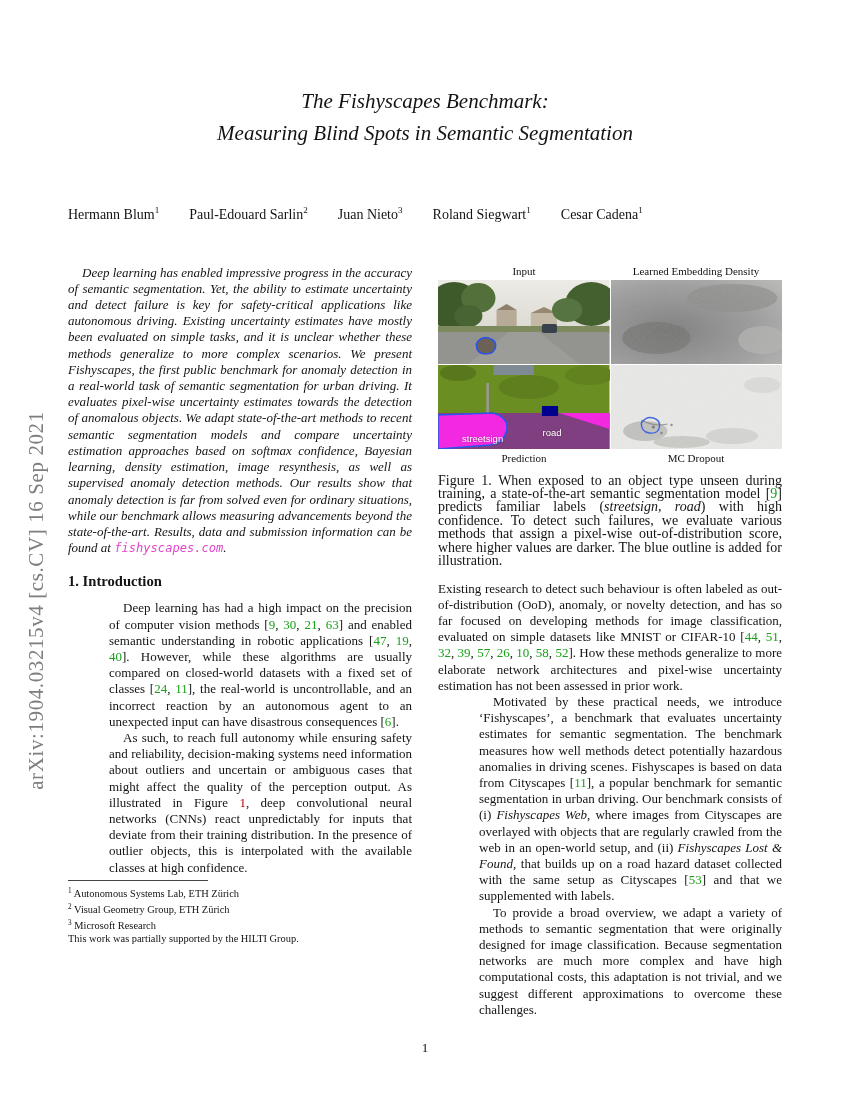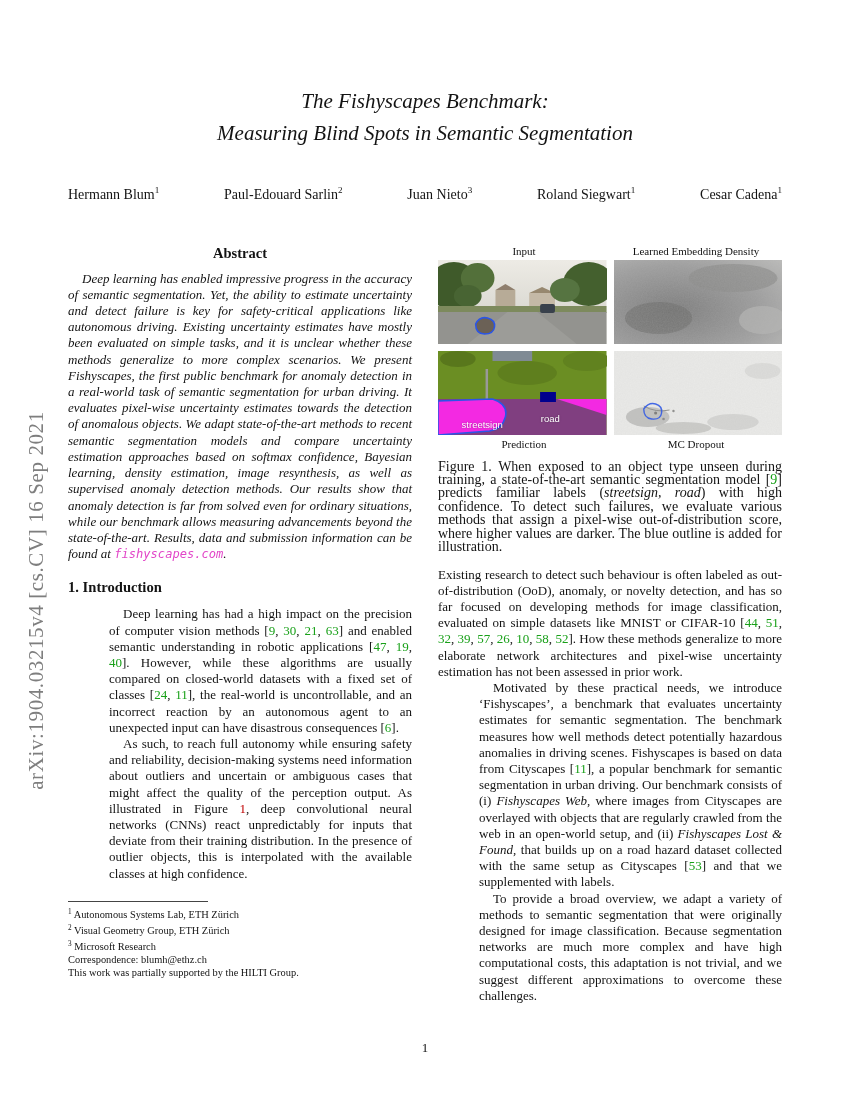--- a/index.html
+++ b/index.html
@@ -10,46 +10,46 @@
   }
   
   .arxiv-banner {
     position: absolute; left: -304px; top: 588px; width: 680px;
     text-align: center; transform: rotate(-90deg); transform-origin: center center;
     font-size: 21px; color: #7e7e7e; letter-spacing: 0.6px; white-space: nowrap;
   }
   .content { position: absolute; left: 68px; top: 86px; width: 714px; }
   .title { margin: 0; text-align: center; font-size: 21px; font-weight: normal; line-height: 1.5; font-style: italic; }
   .authors {
-    margin-top: 36px; display: flex; justify-content: space-between; gap: 30px;
+    margin-top: 56px; display: flex; justify-content: flex-start; gap: 30px;
     font-size: 14px; white-space: nowrap;
   }
   .authors sup { font-size: 0.65em; }
   .columns { margin-top: 42px; display: flex; gap: 26px; }
   .col { width: 344px; }
   .abstract-heading { text-align: center; font-weight: bold; font-size: 14.5px; margin-bottom: 9px; }
   .abstract-body {
     margin: 0; font-style: italic; font-size: 13px; line-height: 16.2px;
     text-align: justify; text-indent: 14px;
   }
   .section-heading { font-size: 14.6px; font-weight: bold; margin: 17px 0 10px 0; }
   .body { margin: 0; font-size: 13px; line-height: 16.2px; text-align: justify; }
   .indent { text-indent: 14px; margin-left: 41px; }
   .cite { color: var(--cite, #18a018); }
   .figref { color: var(--figref, #c00000); }
   .url { color: var(--url, #e246c8); font-family: "DejaVu Sans Mono", monospace; font-style: italic; font-size: 0.93em; }
-  .footnotes { margin-top: 19px; font-size: 10.4px; line-height: 12.6px; }
+  .footnotes { margin-top: 4px; font-size: 10.4px; line-height: 12.6px; }
   .footnote-rule { width: 140px; border-top: 1px solid #444; margin: 0 0 4px 0; }
   .footnotes sup { font-size: 0.7em; }
   
   figure { margin: 0 0 13px 0; padding: 0; }
   .fig-labels { display: flex; font-size: 11px; margin: 0 0 3px 0; }
   .fig-labels span { flex: 1; text-align: center; }
   .fig-labels.bottom { margin: 3px 0 0 0; }
-  .fig-grid { display: grid; grid-template-columns: 1fr 1fr; gap: 7px; }
+  .fig-grid { display: grid; grid-template-columns: 1fr 1fr; gap: 1px; }
   .fig-cell { position: relative; height: 84px; }
   .fig-cell svg { display: block; width: 100%; height: 100%; }
   .pred-label {
     position: absolute; color: #ffffff; font-size: 9.5px;
     font-family: "Liberation Sans", sans-serif; text-shadow: 0 0 2px rgba(0,0,0,.35);
   }
   .pred-label.l1 { left: 14%; bottom: 5%; }
   .pred-label.l2 { left: 61%; bottom: 13%; }
   figcaption { margin-top: 10px; font-size: 14px; line-height: 13.4px; text-align: justify; }
   .page-number { position: absolute; left: 0; right: 0; top: 1040px; text-align: center; font-size: 13px; }
@@ -69,33 +69,31 @@
       <span class="author"><span>Hermann Blum</span><sup>1</sup></span>
       <span class="author"><span>Paul-Edouard Sarlin</span><sup>2</sup></span>
       <span class="author"><span>Juan Nieto</span><sup>3</sup></span>
       <span class="author"><span>Roland Siegwart</span><sup>1</sup></span>
       <span class="author"><span>Cesar Cadena</span><sup>1</sup></span>
     </div>
 
     <div class="columns">
 
       <div class="col">
-        <div class="abstract-heading">Abstract</div>
         <p class="abstract-body">Deep learning has enabled impressive progress in the accuracy of semantic segmentation. Yet, the ability to estimate uncertainty and detect failure is key for safety-critical applications like autonomous driving. Existing uncertainty estimates have mostly been evaluated on simple tasks, and it is unclear whether these methods generalize to more complex scenarios. We present Fishyscapes, the first public benchmark for anomaly detection in a real-world task of semantic segmentation for urban driving. It evaluates pixel-wise uncertainty estimates towards the detection of anomalous objects. We adapt state-of-the-art methods to recent semantic segmentation models and compare uncertainty estimation approaches based on softmax confidence, Bayesian learning, density estimation, image resynthesis, as well as supervised anomaly detection methods. Our results show that anomaly detection is far from solved even for ordinary situations, while our benchmark allows measuring advancements beyond the state-of-the-art. Results, data and submission information can be found at <span class="url">fishyscapes.com</span>.</p>
 
         <h2 class="section-heading">1. Introduction</h2>
         <p class="body indent">Deep learning has had a high impact on the precision of computer vision methods [<span class="cite">9</span>, <span class="cite">30</span>, <span class="cite">21</span>, <span class="cite">63</span>] and enabled semantic understanding in robotic applications [<span class="cite">47</span>, <span class="cite">19</span>, <span class="cite">40</span>]. However, while these algorithms are usually compared on closed-world datasets with a fixed set of classes [<span class="cite">24</span>, <span class="cite">11</span>], the real-world is uncontrollable, and an incorrect reaction by an autonomous agent to an unexpected input can have disastrous consequences [<span class="cite">6</span>].</p>
         <p class="body indent">As such, to reach full autonomy while ensuring safety and reliability, decision-making systems need information about outliers and uncertain or ambiguous cases that might affect the quality of the perception output. As illustrated in Figure <span class="figref">1</span>, deep convolutional neural networks (CNNs) react unpredictably for inputs that deviate from their training distribution. In the presence of outlier objects, this is interpolated with the available classes at high confidence.</p>
 
         <div class="footnotes">
           <div class="footnote-rule"></div>
           <div><sup>1</sup> <span>Autonomous Systems Lab, ETH Zürich</span></div>
           <div><sup>2</sup> <span>Visual Geometry Group, ETH Zürich</span></div>
           <div><sup>3</sup> <span>Microsoft Research</span></div>
-          <div><span>Correspondence: blumh@ethz.ch</span></div>
           <div><span>This work was partially supported by the HILTI Group.</span></div>
         </div>
       </div>
 
       <div class="col">
         <figure>
 
           <svg width="0" height="0" style="position:absolute" aria-hidden="true">
             <defs>
               <filter id="grain">

